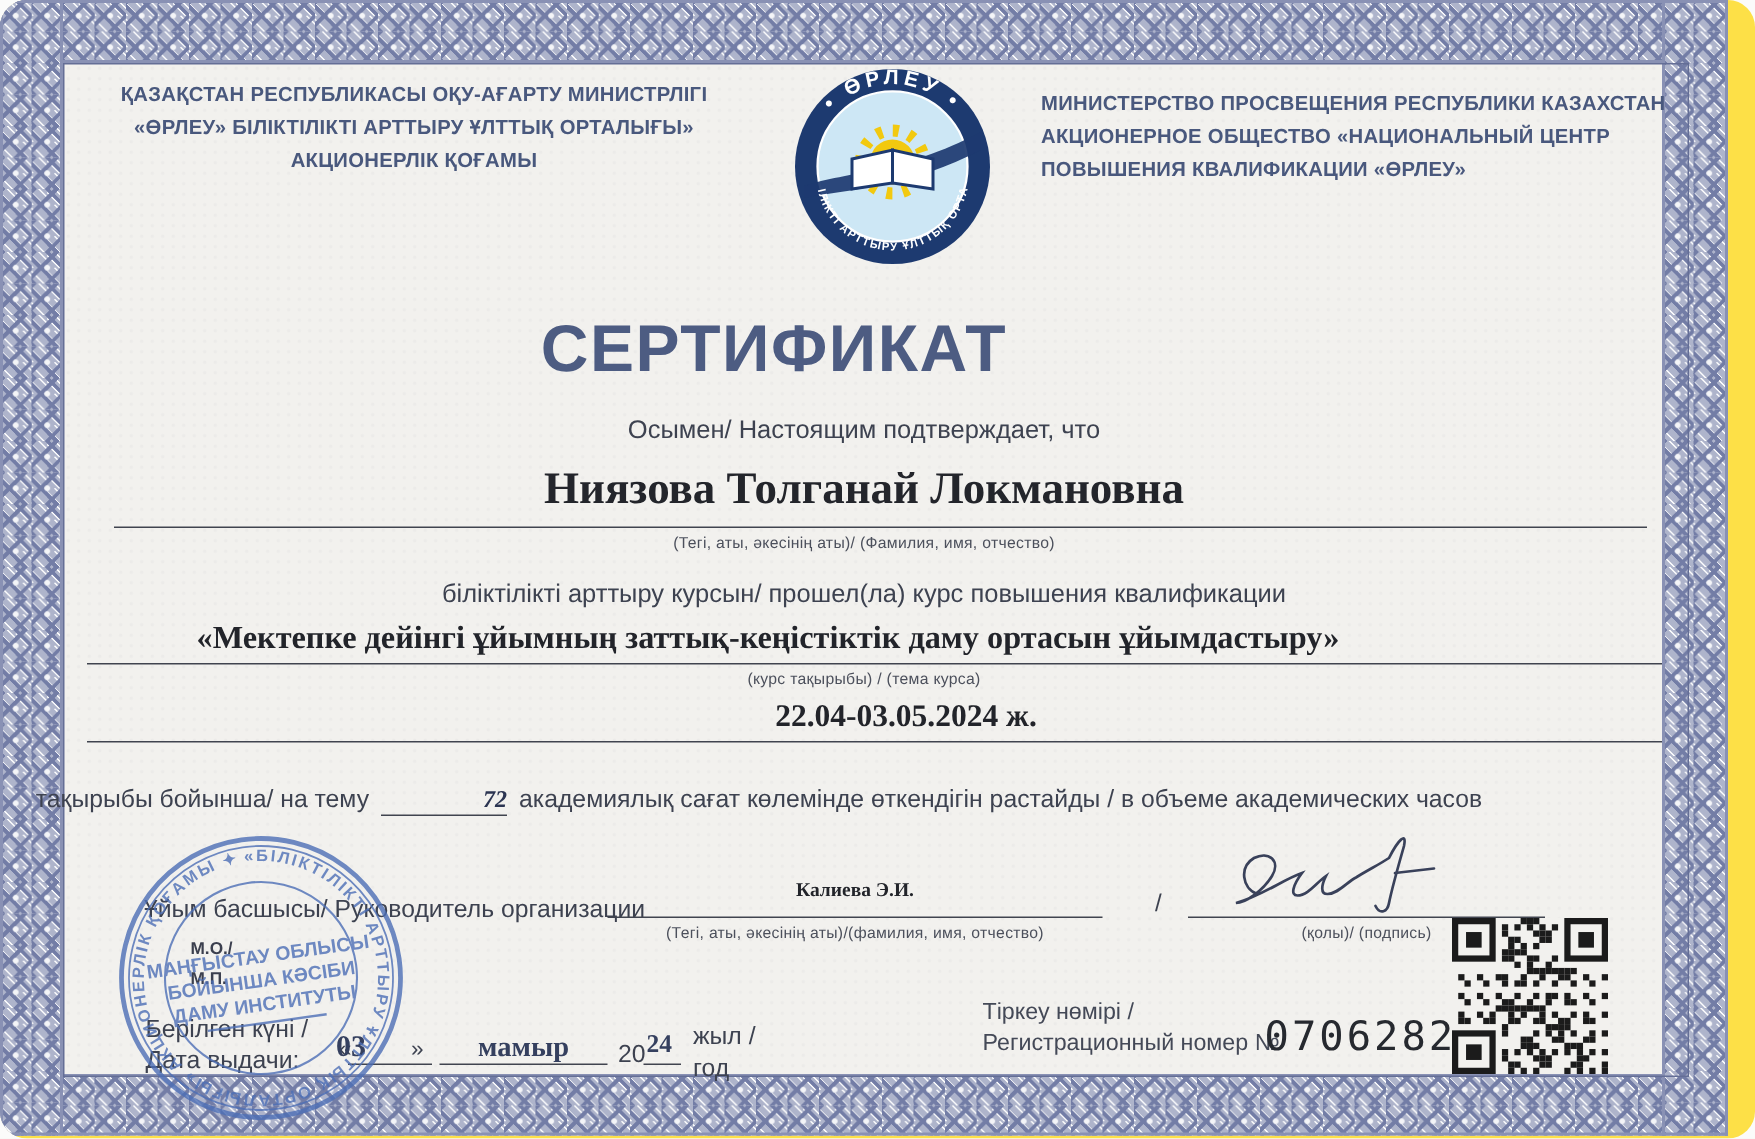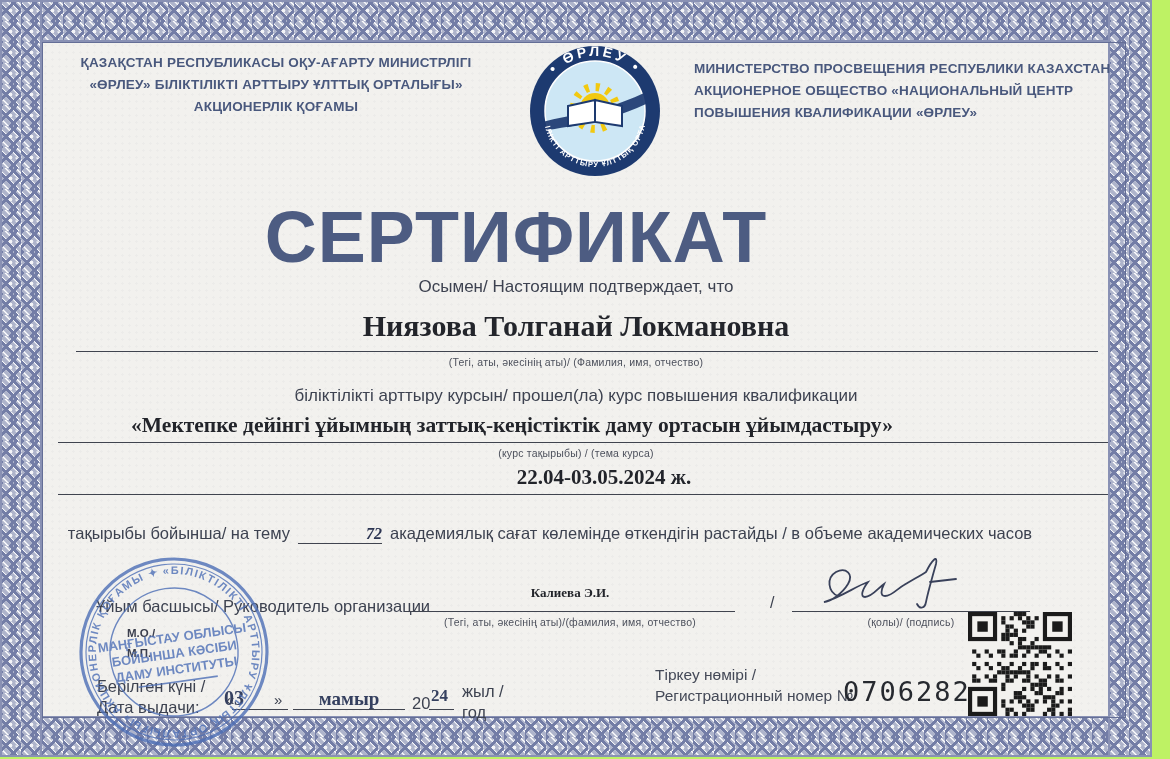--- a/index.html
+++ b/index.html
@@ -1,46 +1,46 @@
 <!DOCTYPE html>
 <html><head>
 <meta charset="utf-8">
 <style>
   html,body{margin:0;padding:0;background:#fbfbfa;}
   .sheet{position:relative;width:1170px;height:759px;overflow:hidden;
-         font-family:"Liberation Sans",sans-serif;background:#bef264;}
+         font-family:"Liberation Sans",sans-serif;background:#fde047;border-radius:18px;}
   .paper{position:absolute;left:0;top:0;width:1152px;height:757px;background:#f2f1ee;}
   .paper::after{content:"";position:absolute;inset:0;pointer-events:none;
       background-image:radial-gradient(rgba(120,125,145,0.05) 1px, transparent 1.4px);
       background-size:7px 7px;}
   .orn{position:absolute;background-color:#aeb4cb;
       background-image:
         radial-gradient(circle 2px at 50% 50%, #f4f5f8 1.6px, rgba(244,245,248,0) 2.2px),
         repeating-linear-gradient(45deg, #737da6 0 2.5px, rgba(115,125,166,0) 2.5px 10.5px),
         repeating-linear-gradient(135deg, #737da6 0 2.5px, rgba(115,125,166,0) 2.5px 10.5px),
         repeating-linear-gradient(45deg, #ffffff 0 1px, rgba(255,255,255,0) 1px 5.25px);
       background-size:21px 21px,21px 21px,21px 21px,10.5px 10.5px;
       box-shadow:inset 0 0 0 2px #8991b4;}
   .inner-line{position:absolute;inset:42px 44px 41px 42px;border:1.6px solid #646e96;pointer-events:none;}
   .abs{position:absolute;}
   .hdr{font-weight:bold;font-size:13.5px;line-height:1.62;color:#49587d;letter-spacing:.2px;}
   .ctr{text-align:center;}
-  .title{left:0;width:1032px;top:196px;text-align:center;font-size:72px;font-weight:bold;
+  .title{left:0;width:1032px;top:208px;text-align:center;font-size:44px;font-weight:bold;
          color:#4d5c82;letter-spacing:1px;}
   .subtitle{left:0;width:1152px;top:277px;text-align:center;font-size:17px;color:#3d4250;}
   .serifbi{font-family:"Liberation Serif","DejaVu Serif",serif;font-weight:bold;}
   .serifb{font-family:"Liberation Serif","DejaVu Serif",serif;font-weight:bold;}
   .name{left:0;width:1152px;top:309px;text-align:center;font-size:30px;color:#23252b;}
   .rule{position:absolute;height:0;border-top:1.3px solid #40444f;}
   .caption{position:absolute;font-size:10.5px;color:#4c505c;letter-spacing:.2px;}
   .bodytxt{font-size:17px;color:#3d4250;}
   .topic{left:0;width:1024px;top:413px;text-align:center;font-size:21.5px;color:#22242a;}
   .dates{left:0;width:1152px;top:465px;text-align:center;font-size:21px;color:#22242a;padding-left:28px;}
   .hoursrow{left:0;width:1012px;top:524px;display:flex;justify-content:center;
-            align-items:baseline;gap:8px;font-size:16.5px;color:#3d4250;padding-left:44px;}
+            align-items:baseline;gap:8px;font-size:16.5px;color:#3d4250;}
   .hoursval{display:inline-block;width:84px;text-align:right;border-bottom:1.3px solid #40444f;
             font-family:Liberation Serif, serif;font-style:italic;font-weight:bold;
             font-size:16px;color:#2c3552;}
   .ink{color:#35405f;}
   .small-lab{font-size:16.5px;color:#3d4250;line-height:1.25;}
   .regnum{font-family:"DejaVu Sans Mono","Liberation Mono",monospace;font-size:27px;
           letter-spacing:2px;color:#26292f;}
   .momp{font-size:11.5px;font-weight:bold;color:#3b3f4e;line-height:1.7;padding-left:37px;}
   .stampwrap{left:76px;top:554px;width:196px;height:196px;transform:rotate(-8deg);
              opacity:.8;z-index:5;}

